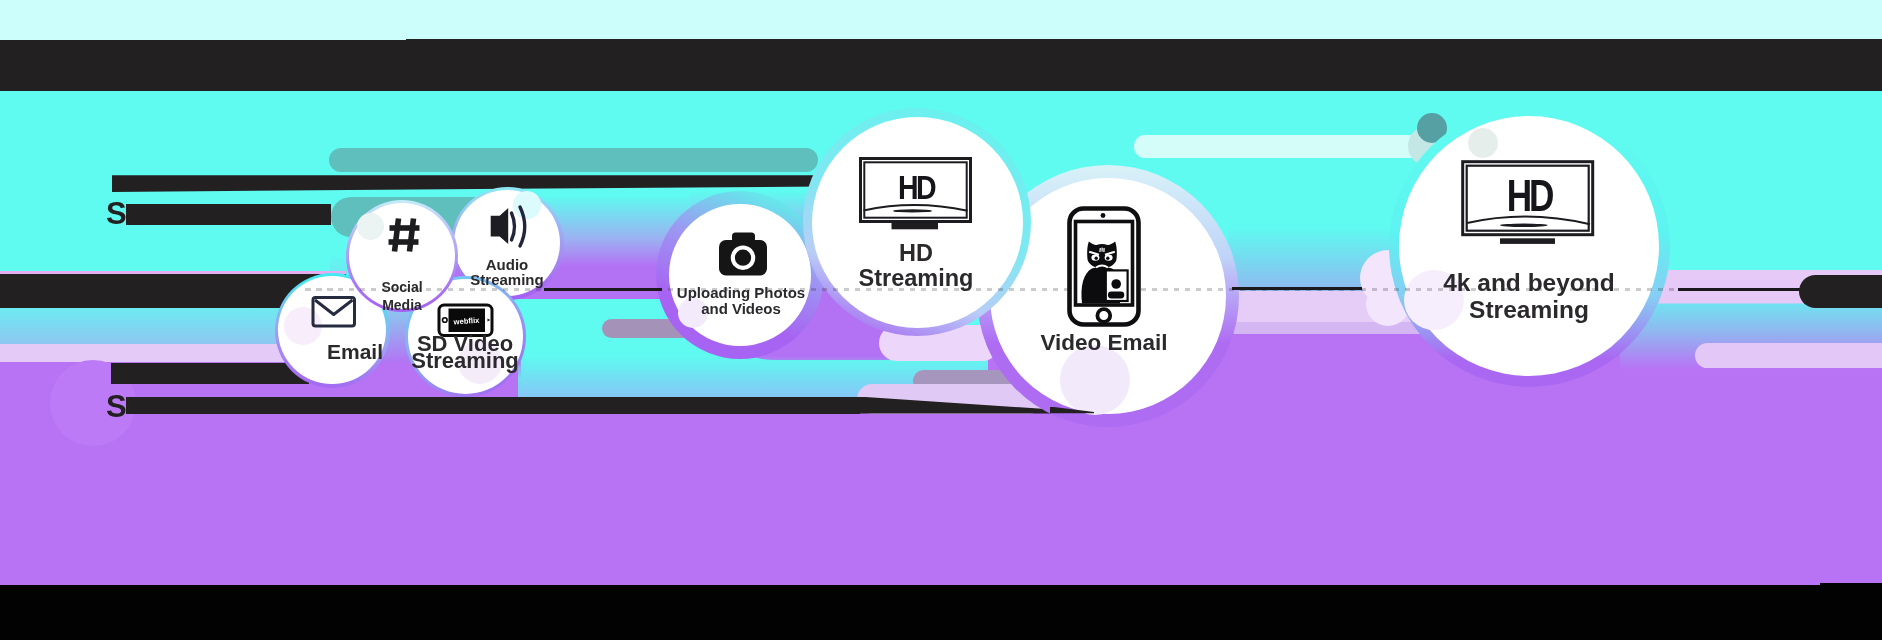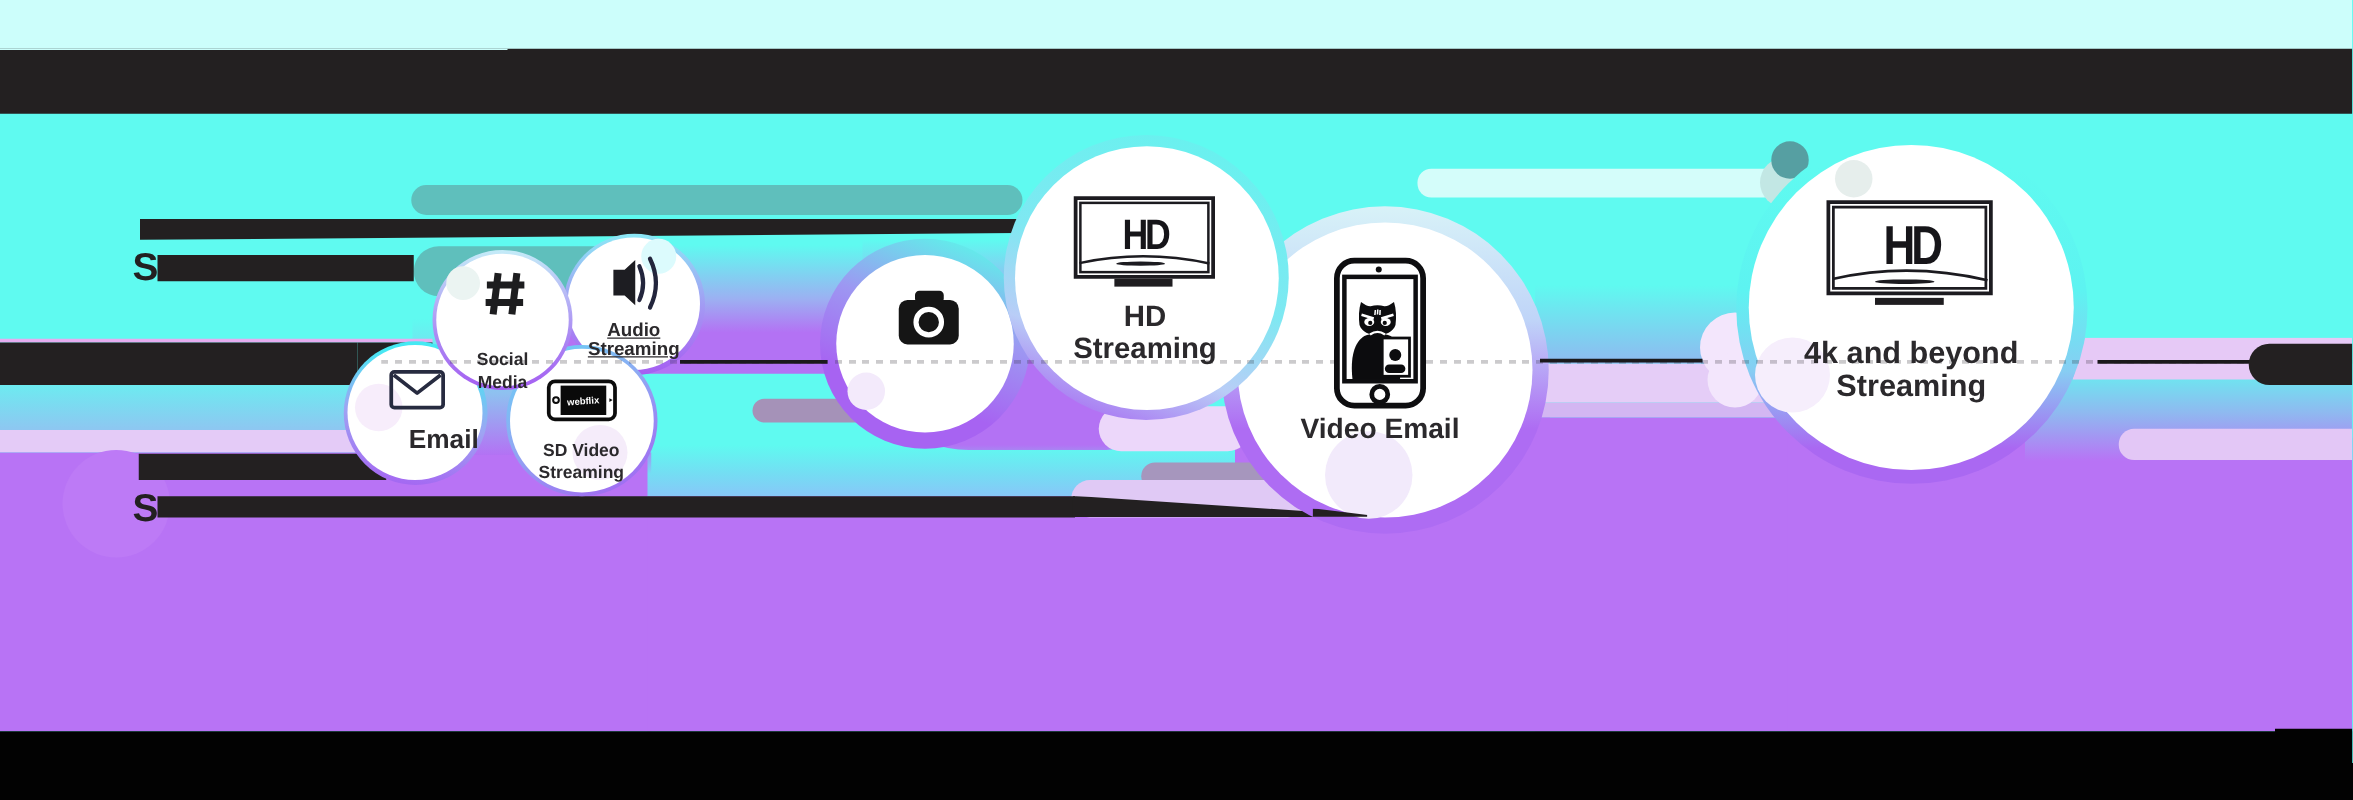--- a/index.html
+++ b/index.html
@@ -196,21 +196,22 @@
       <path d="M42.1,50 L41.9,54"></path>
     </g>
     <path d="M34,69.6 Q40,65.4 46,69.6" stroke="#fff" stroke-width="1.8" fill="none"></path>
     <rect x="43.8" y="72.4" width="21.8" height="30.6" fill="#fff" stroke="#0c0c0e" stroke-width="2.2"></rect>
     <circle cx="54.2" cy="86" r="4.8" fill="#0c0c0e"></circle>
     <rect x="45.9" y="93.6" width="16.4" height="6.8" rx="3.4" fill="#0c0c0e"></rect>
   </svg>
 
   <div class="lbl" style="left:282px;top:341px;width:100px;font-size:21px;margin-left:23px;">Email</div>
   <div class="lbl" style="left:352px;top:246px;width:100px;font-size:14px;line-height:18px;margin-top:32px;">Social<br>Media</div>
-  <div class="lbl" style="left:447px;top:257px;width:120px;font-size:15px;line-height:15px;text-decoration:underline;">Audio<br>Streaming</div>
-  <div class="lbl" style="left:405px;top:352px;width:120px;font-size:14px;line-height:17px;">SD Video<br>Streaming</div>
+  <div class="lbl" style="left:447px;top:257px;width:120px;font-size:15px;line-height:15px;">Audio<br>Streaming</div>
+  <div class="lbl" style="left:405px;top:335px;width:120px;font-size:22px;line-height:17px;">SD Video<br>Streaming</div>
+  <div class="lbl" style="left:663px;top:285px;width:156px;font-size:15px;line-height:16.3px;">Uploading Photos<br>and Videos</div>
   <div class="lbl" style="left:856px;top:240.5px;width:120px;font-size:23.5px;line-height:25.5px;">HD<br>Streaming</div>
   <div class="lbl" style="left:1024px;top:331px;width:160px;font-size:22.5px;">Video Email</div>
   <div class="lbl" style="left:1429px;top:270px;width:200px;font-size:24.5px;line-height:26.5px;">4k and beyond<br>Streaming</div>
 
   <div class="abs" style="left:0;top:584.5px;width:1882px;height:55.5px;background:#020202;"></div>
   <div class="abs" style="left:1820px;top:583px;width:62px;height:57px;background:#020202;"></div>
 </div>
 
 </body></html>

